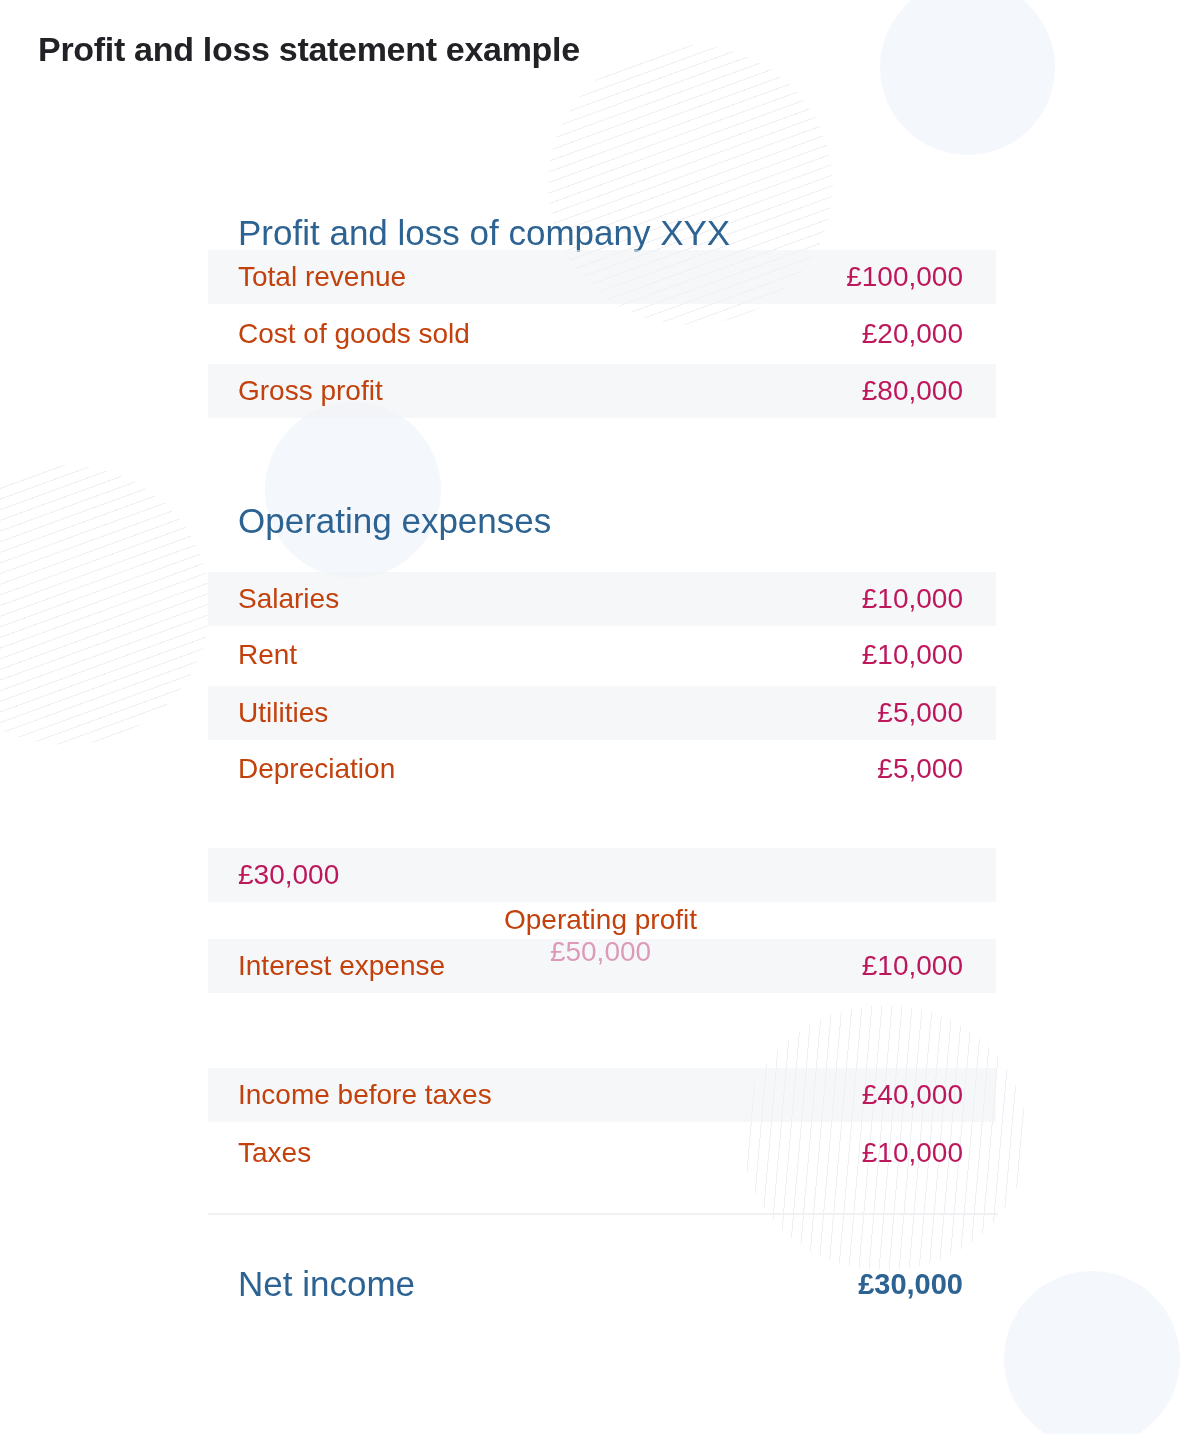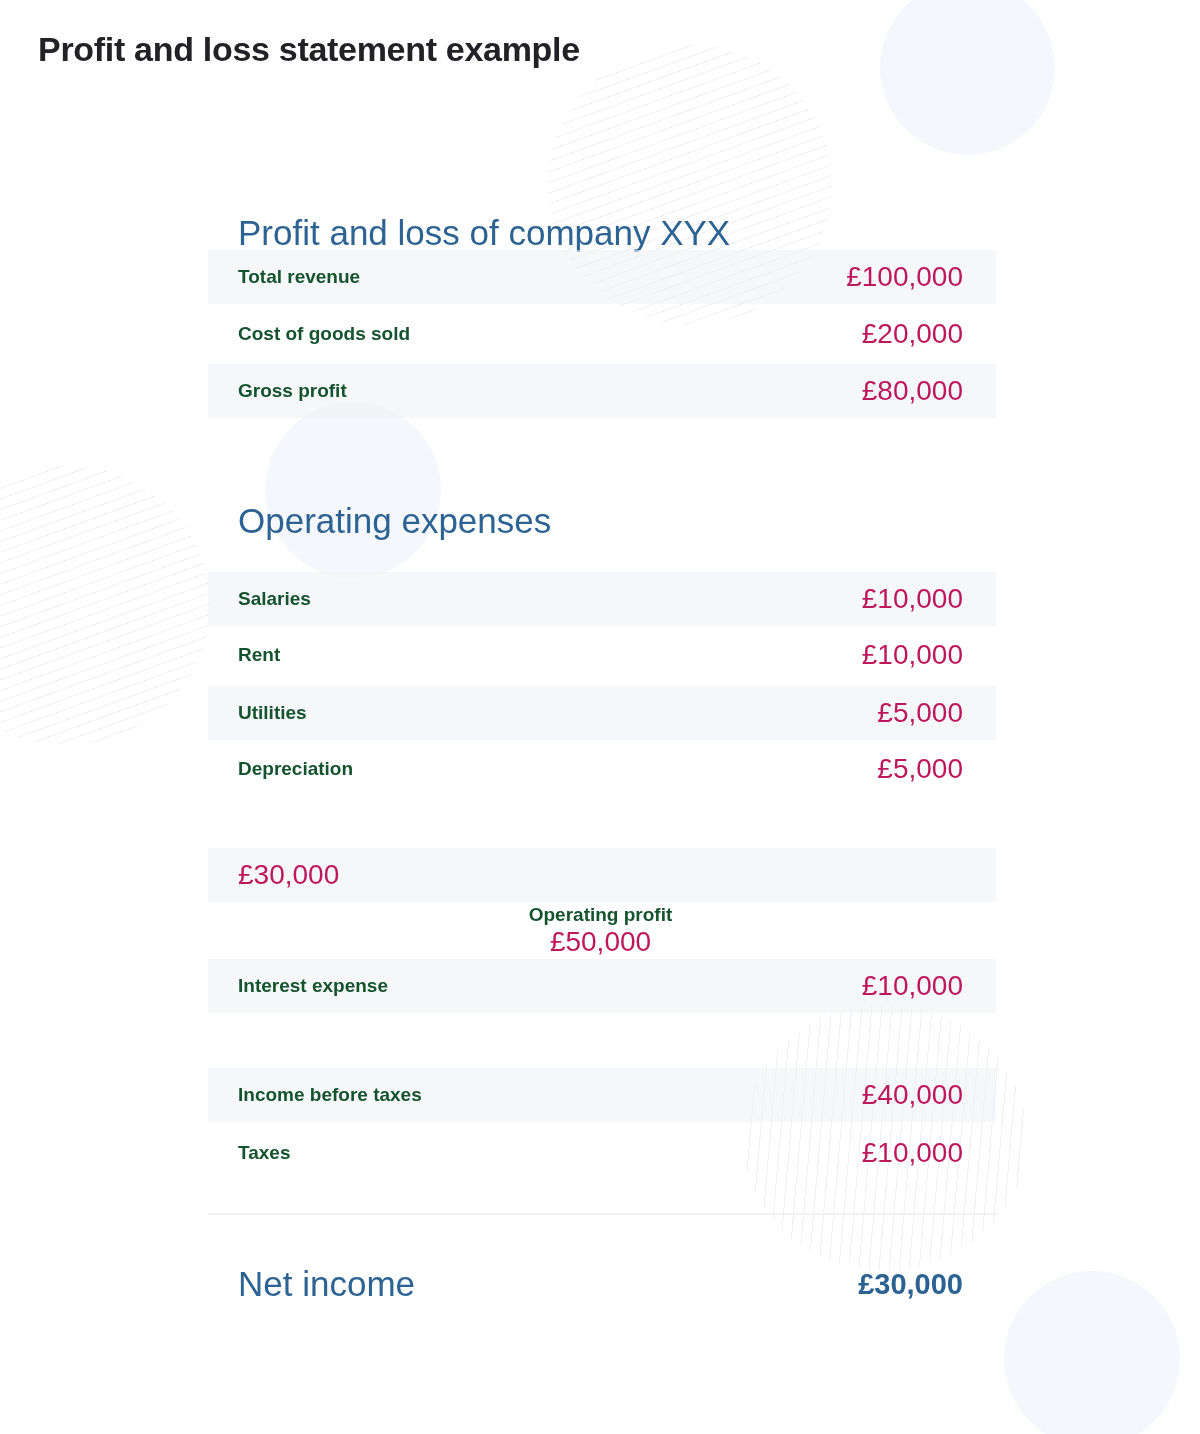--- a/index.html
+++ b/index.html
@@ -29,21 +29,21 @@
     .section-title {
       position: absolute; left: 238px; margin: 0;
       font-size: 35px; font-weight: normal; color: #2d6392;
     }
     .row {
       position: absolute; left: 208px; width: 788px; height: 54px;
       display: flex; align-items: center; justify-content: space-between;
       box-sizing: border-box; padding: 0 33px 0 30px;
     }
     .row.shaded { background: rgba(240, 242, 245, 0.6); }
-    .row .label { font-size: 19px; font-weight: bold; color: #14532d; }
+    .row .label { font-size: 28px; font-weight: normal; color: #c2410c; }
     .row .value { font-size: 28px; color: #be185d; }
     .divider {
       position: absolute; left: 208px; top: 1213px; width: 790px; height: 2px;
       background: #f0f1f3;
     }
     .net {
       position: absolute; left: 208px; top: 1256px; width: 788px; height: 56px;
       display: flex; align-items: center; justify-content: space-between;
       box-sizing: border-box; padding: 0 33px 0 30px;
     }
@@ -96,21 +96,21 @@
   <span class="value">£5,000</span>
 </div>
 
 <div class="row shaded" style="top:848px;">
   <span class="value">£30,000</span>
 </div>
 <div class="row" style="top:904px;flex-direction:column;">
   <span class="label">Operating profit</span>
   <span class="value">£50,000</span>
 </div>
-<div class="row shaded" style="top:959px;">
+<div class="row shaded" style="top:939px;">
   <span class="label">Interest expense</span>
   <span class="value">£10,000</span>
 </div>
 
 <div class="row shaded" style="top:1068px;">
   <span class="label">Income before taxes</span>
   <span class="value">£40,000</span>
 </div>
 <div class="row" style="top:1126px;">
   <span class="label">Taxes</span>

